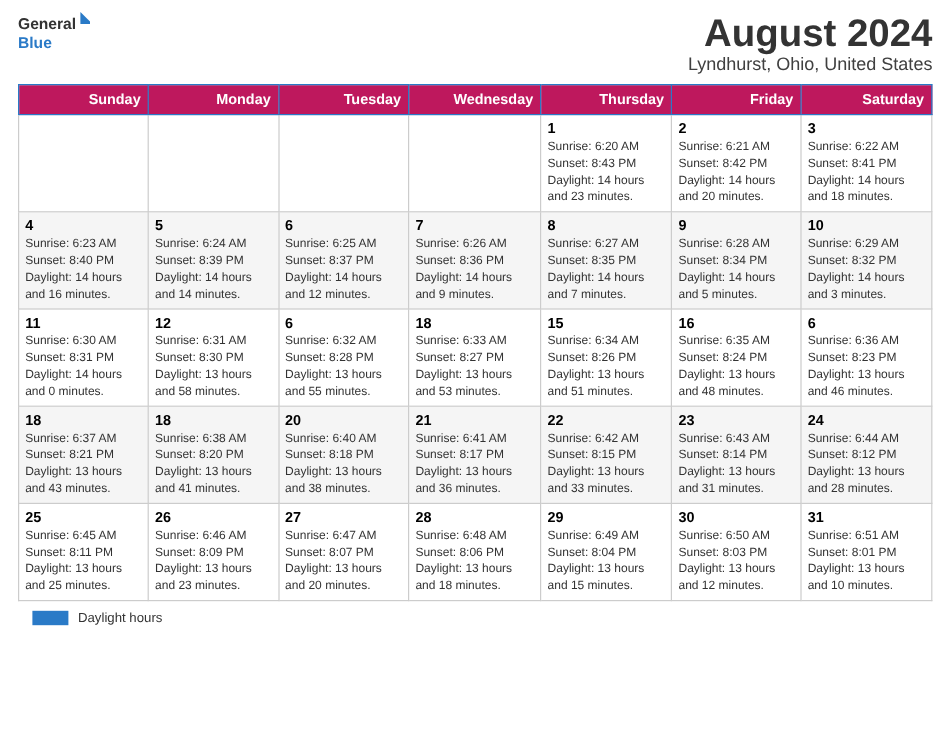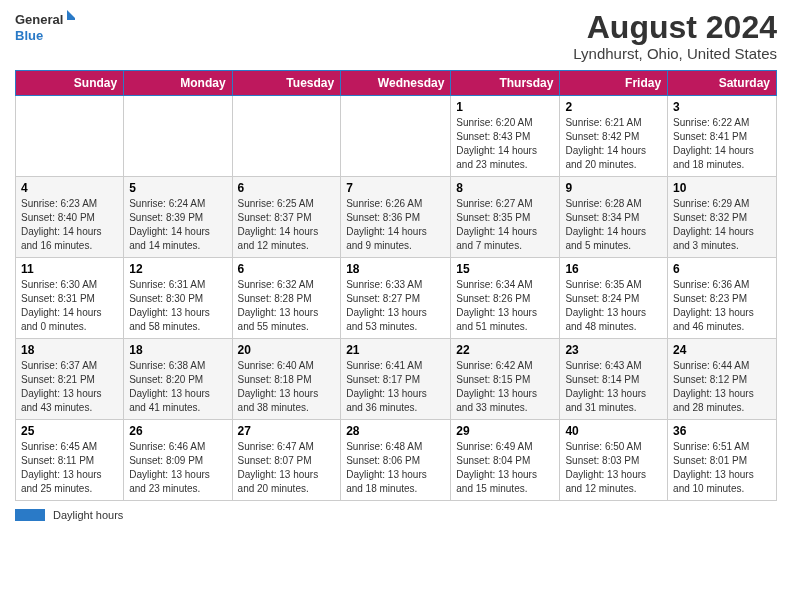--- a/index.html
+++ b/index.html
@@ -71,20 +71,21 @@
       line-height: 1.4;
     }
     .empty-cell {
       background: #fff !important;
     }
     .footer {
       margin-top: 8px;
       display: flex;
       align-items: center;
       gap: 8px;
+      margin-left: 12px;
     }
     .daylight-swatch {
       width: 30px;
       height: 12px;
       background: #2a7ac7;
       display: inline-block;
     }
     .footer-text {
       font-size: 11px;
       color: #333;
@@ -243,25 +244,25 @@
         </td>
         <td>
           <span class="day-number">28</span>
           <div class="day-info">Sunrise: 6:48 AM<br>Sunset: 8:06 PM<br>Daylight: 13 hours<br>and 18 minutes.</div>
         </td>
         <td>
           <span class="day-number">29</span>
           <div class="day-info">Sunrise: 6:49 AM<br>Sunset: 8:04 PM<br>Daylight: 13 hours<br>and 15 minutes.</div>
         </td>
         <td>
-          <span class="day-number">40</span>
+          <span class="day-number">30</span>
           <div class="day-info">Sunrise: 6:50 AM<br>Sunset: 8:03 PM<br>Daylight: 13 hours<br>and 12 minutes.</div>
         </td>
         <td>
-          <span class="day-number">36</span>
+          <span class="day-number">31</span>
           <div class="day-info">Sunrise: 6:51 AM<br>Sunset: 8:01 PM<br>Daylight: 13 hours<br>and 10 minutes.</div>
         </td>
       </tr>
     </tbody>
 </table>
 
 <div class="footer">
   <div class="daylight-swatch"></div>
   <span class="footer-text">Daylight hours</span>
 </div>

